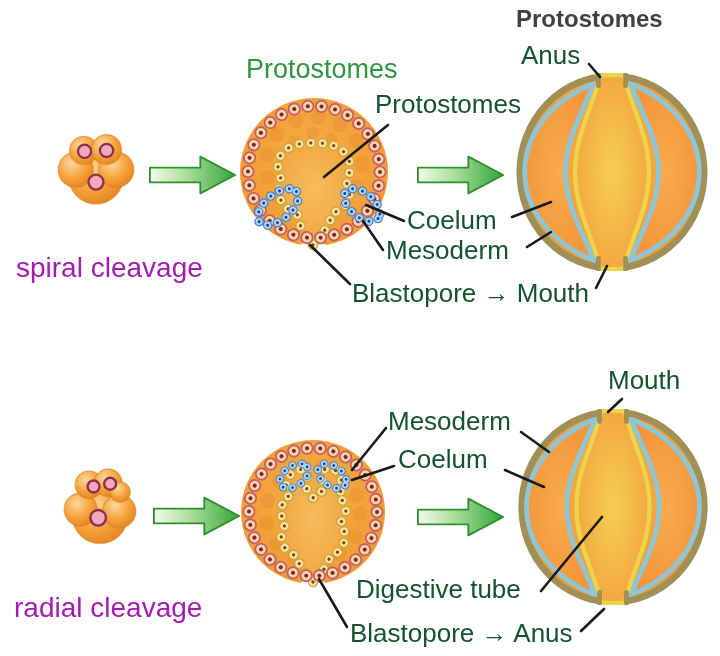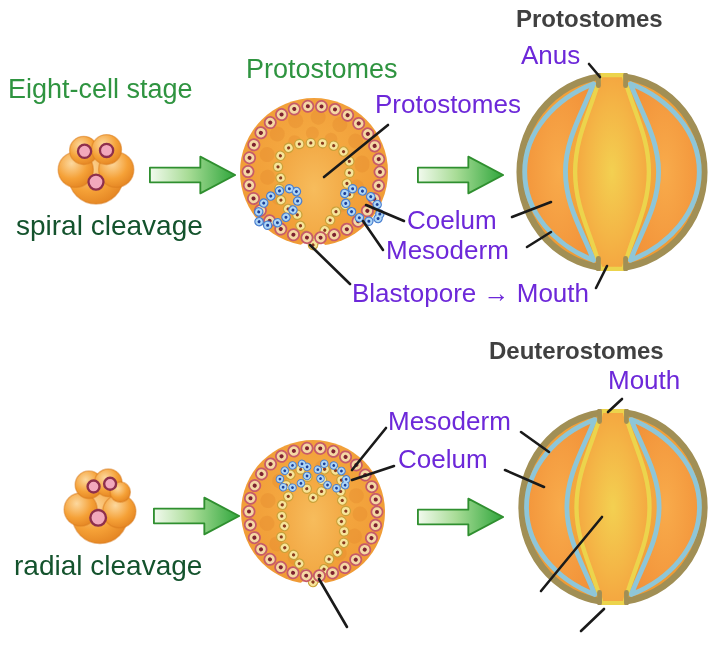--- a/index.html
+++ b/index.html
@@ -2,23 +2,23 @@
 <html><head>
 <meta charset="utf-8">
 <style>
   html,body{margin:0;padding:0;background:#fff;}
   .canvas{
     position:relative;width:720px;height:656px;background:#ffffff;
     font-family:"Liberation Sans","DejaVu Sans",sans-serif;overflow:hidden;
   }
   .lbl{position:absolute;white-space:nowrap;line-height:1;letter-spacing:0;}
   .green{color:#2f9440;font-size:27px;}
-  .darkred{color:#14532d;font-size:28px;}
+  .darkred{color:#a21caf;font-size:28px;margin-top:42px;}
   .navy{color:#404040;font-size:24px;font-weight:bold;}
-  .black{color:#6d28d9;font-size:26px;}
+  .black{color:#14532d;font-size:26px;}
   .diagram{position:absolute;}
   .overlay{position:absolute;left:0;top:0;z-index:5;pointer-events:none;}
   .lbl{z-index:6;}
 </style>
 </head>
 <body>
 
 <div class="canvas">
 
   <svg width="0" height="0" style="position:absolute">
@@ -191,29 +191,29 @@
       <line x1="521" y1="432" x2="549" y2="452"></line>
       <line x1="394" y1="466" x2="352" y2="480"></line>
       <line x1="505" y1="470" x2="544" y2="487"></line>
       <line x1="541" y1="591" x2="602" y2="517"></line>
       <line x1="347" y1="627" x2="319" y2="579"></line>
       <line x1="581" y1="631" x2="604" y2="609"></line>
       <line x1="622" y1="399" x2="608" y2="412"></line>
     </g>
   </svg>
 
-  <span class="lbl green" style="left:8px;top:76px">Eight-cell stage</span>
   <span class="lbl green" style="left:246px;top:56px">Protostomes</span>
   <span class="lbl black" style="left:375px;top:91px">Protostomes</span>
   <span class="lbl navy" style="left:516px;top:7px">Protostomes</span>
   <span class="lbl black" style="left:521px;top:42px">Anus</span>
   <span class="lbl black" style="left:407px;top:207px">Coelum</span>
   <span class="lbl black" style="left:386px;top:237px">Mesoderm</span>
   <span class="lbl black" style="left:352px;top:280px">Blastopore → Mouth</span>
   <span class="lbl darkred" style="left:16px;top:212px">spiral cleavage</span>
 
   <span class="lbl darkred" style="left:14px;top:552px">radial cleavage</span>
   <span class="lbl black" style="left:388px;top:408px">Mesoderm</span>
   <span class="lbl black" style="left:398px;top:446px">Coelum</span>
-  <span class="lbl navy" style="left:489px;top:339px">Deuterostomes</span>
   <span class="lbl black" style="left:608px;top:367px">Mouth</span>
+  <span class="lbl black" style="left:356px;top:576px">Digestive tube</span>
+  <span class="lbl black" style="left:350px;top:620px">Blastopore → Anus</span>
 
 </div>
 
 </body></html>

